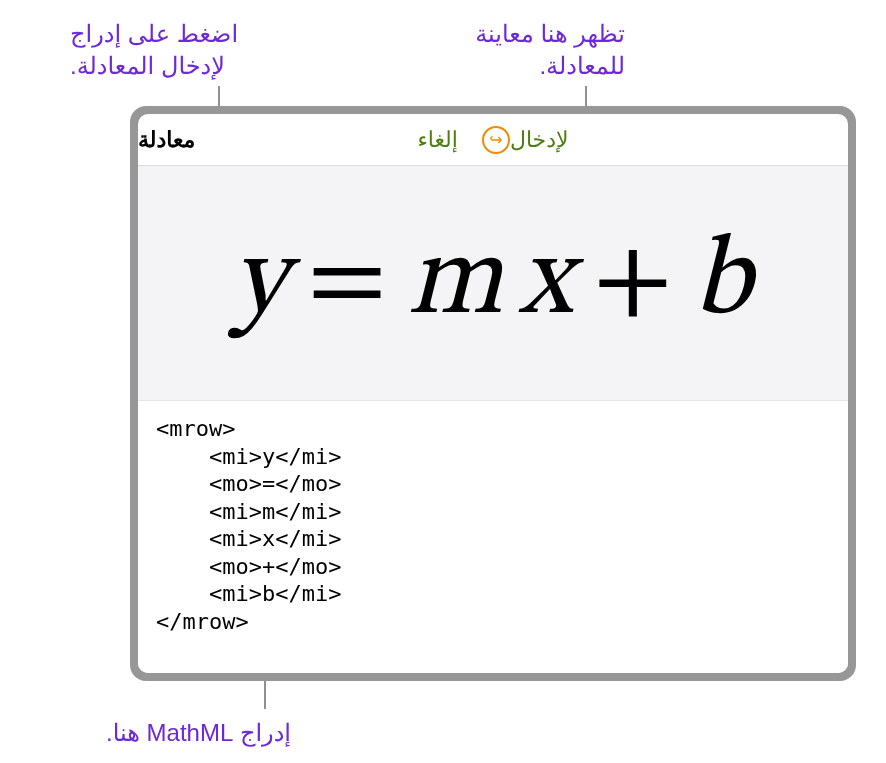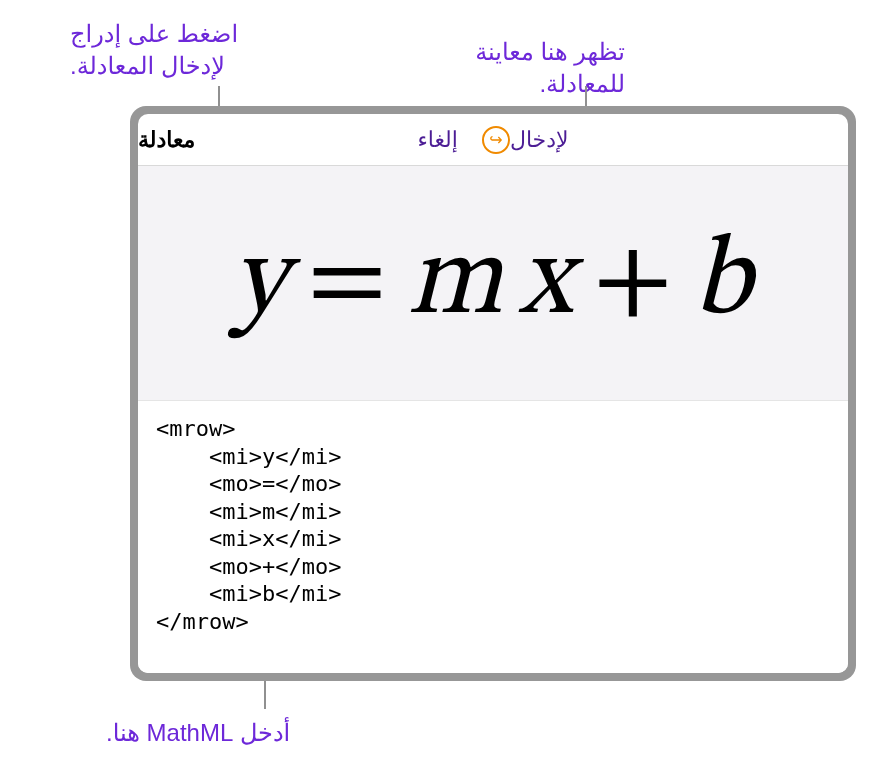--- a/index.html
+++ b/index.html
@@ -15,21 +15,21 @@
   
   .callout {
     position: absolute;
     font-size: 24px;
     color: #6d28d9;
     text-align: right;
     line-height: 1.35;
     white-space: pre-line;
   }
   .callout-insert { top: 18px; left: 70px; width: 230px; text-align:left; direction: rtl;}
-  .callout-preview { top: 18px; left: 375px; width: 250px; text-align:right; direction: rtl; margin-top: 18px;}
+  .callout-preview { top: 18px; left: 375px; width: 250px; text-align:right; direction: rtl;}
   .callout-enter { bottom: 14px; left: 106px; width: 260px; text-align:left; direction: rtl;}
 
   
   .leader {
     position: absolute;
     background: #909090;
     width: 2px;
   }
   .leader-insert { top: 86px; left: 218px; height: 50px; }
   .leader-preview { top: 86px; left: 585px; height: 110px; }
@@ -70,21 +70,21 @@
     position: absolute;
     left: 0; right: 0;
     text-align: left;
     font-weight: 700;
     font-size: 22px;
     color: #000;
     pointer-events: none;
   }
   .btn {
     font-size: 22px;
-    color: #4c1d95;
+    color: #4d7c0f;
     cursor: pointer;
     z-index: 1;
     text-align: right;
   }
   .btn-left { margin-right: auto; }
   .header-right-group {
     margin-left: auto;
     display: flex;
     align-items: center;
     gap: 24px;
@@ -145,21 +145,21 @@
     overflow: auto;
   }
 </style>
 </head>
 <body>
 
 <div class="callout callout-insert">اضغط على إدراج
 لإدخال المعادلة.</div>
 <div class="callout callout-preview">تظهر هنا معاينة
 للمعادلة.</div>
-<div class="callout callout-enter">أدخل MathML هنا.</div>
+<div class="callout callout-enter">إدراج MathML هنا.</div>
 
 <div class="leader leader-insert"></div>
 <div class="leader leader-preview"></div>
 <div class="leader leader-enter"></div>
 
 <div class="panel-frame">
   <div class="panel">
 
     <div class="header">
       <span class="btn btn-left">لإدخال</span>

